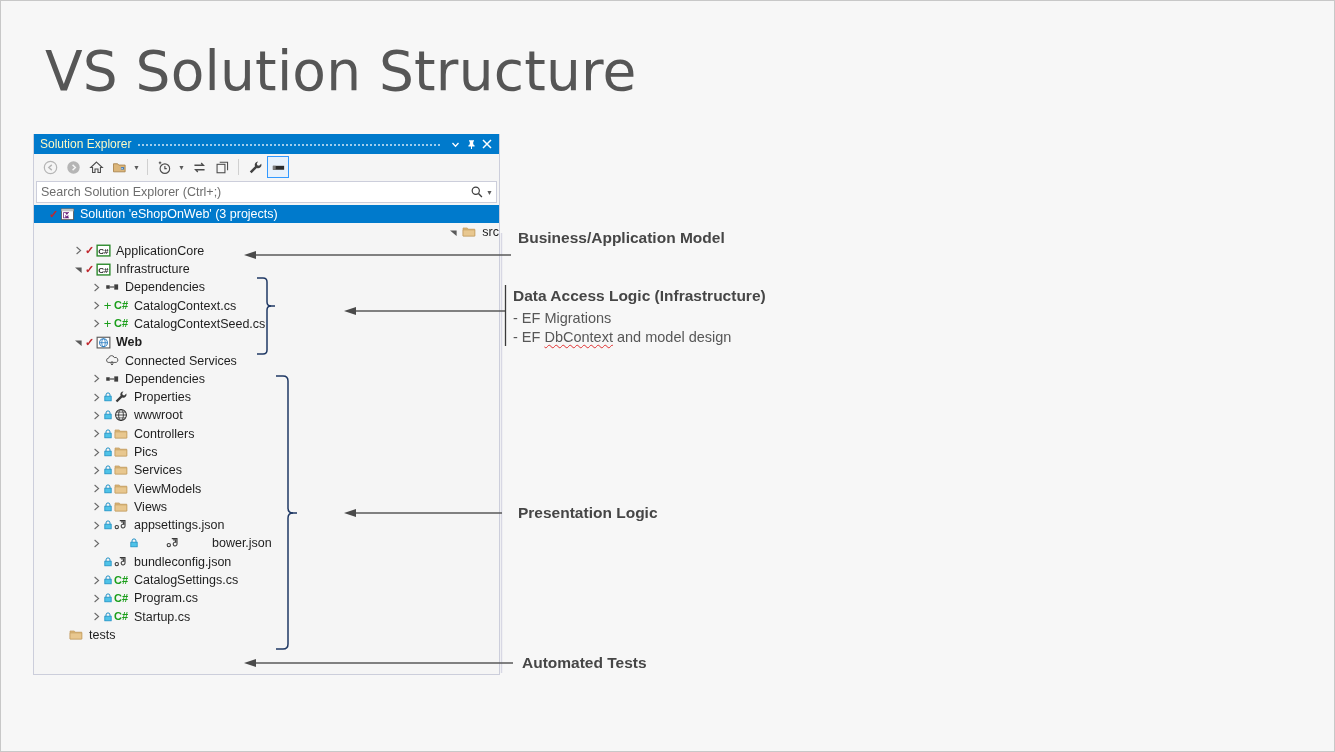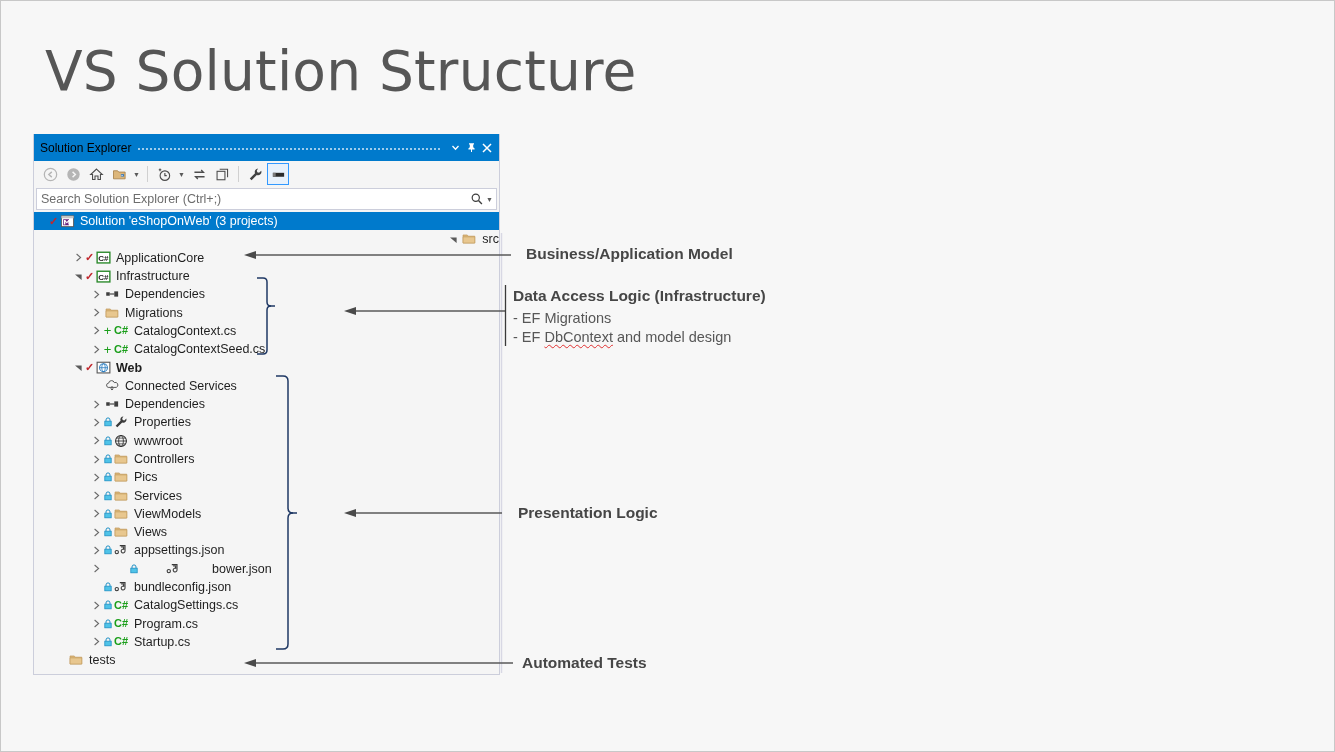--- a/index.html
+++ b/index.html
@@ -33,23 +33,23 @@
   #solution-explorer {
     position: absolute;
     left: 32px; top: 133px;
     width: 467px; height: 541px;
     background: #f5f5f5;
     border: 1px solid #cccedb;
     border-top: none;
     overflow: hidden;
   }
   .se-titlebar {
-    height: 27px;
+    height: 20px;
     background: #007acc;
-    color: #000000;
+    color: #fef9c3;
     display: flex;
     align-items: center;
     padding: 0 4px 0 6px;
     font-size: 12px;
   }
   .se-title-text { white-space: nowrap; }
   .se-title-dots {
     flex: 1;
     height: 20px;
     margin: 0 6px;
@@ -354,34 +354,20 @@
             </svg>
           </span>
           <span class="tw-label">Dependencies</span>
         </div>
         <div class="tree-row" style="padding-left: 56px;">
           <span class="tw-expander">
             <svg width="9" height="9" viewBox="0 0 9 9">
               <path d="M2.6 1 L6.6 4.5 L2.6 8" fill="none" stroke="#6a6a6a" stroke-width="1.1"></path>
             </svg>
           </span>
-          <span class="tw-icon">
-            <svg width="14" height="14" viewBox="0 0 16 16">
-              <path d="M1.2 3.4 H6 L7.2 4.8 H14.6 V12.6 H1.2 Z" fill="#dcb67a" stroke="#c19a5b" stroke-width="0.8"></path>
-              <path d="M1.2 5.6 H14.6 V12.6 H1.2 Z" fill="#e8c78f" stroke="#c19a5b" stroke-width="0.7"></path>
-            </svg>
-          </span>
-          <span class="tw-label">Migrations</span>
-        </div>
-        <div class="tree-row" style="padding-left: 56px;">
-          <span class="tw-expander">
-            <svg width="9" height="9" viewBox="0 0 9 9">
-              <path d="M2.6 1 L6.6 4.5 L2.6 8" fill="none" stroke="#6a6a6a" stroke-width="1.1"></path>
-            </svg>
-          </span>
           <span class="tw-plus">+</span>
           <span class="tw-icon">
             <span style="font-family:'Liberation Sans',sans-serif;font-size:11px;font-weight:bold;color:#1a9e1a;line-height:1;">C#</span>
           </span>
           <span class="tw-label">CatalogContext.cs</span>
         </div>
         <div class="tree-row" style="padding-left: 56px;">
           <span class="tw-expander">
             <svg width="9" height="9" viewBox="0 0 9 9">
               <path d="M2.6 1 L6.6 4.5 L2.6 8" fill="none" stroke="#6a6a6a" stroke-width="1.1"></path>
@@ -726,21 +712,21 @@
       <line x1="501" y1="512" x2="352" y2="512" stroke="#595959" stroke-width="1.3"></line>
       <path d="M343 512 L355 508 L355 516 Z" fill="#4a4a4a"></path>
     </g>
 
     <g>
       <line x1="512" y1="662" x2="252" y2="662" stroke="#595959" stroke-width="1.3"></line>
       <path d="M243 662 L255 658 L255 666 Z" fill="#4a4a4a"></path>
     </g>
   </svg>
 
-  <div class="anno" style="left:517px; top:244px;margin-left:8px;">
+  <div class="anno" style="left:517px; top:228px;">
     <div class="anno-head">Business/Application Model</div>
   </div>
 
   <div class="anno" style="left:512px; top:286px;">
     <div class="anno-head">Data Access Logic (Infrastructure)</div>
     <div class="anno-sub" style="margin-top:4px;">
       <span>- EF Migrations</span>
     </div>
     <div class="anno-sub">
       <span>- EF </span><span class="squiggle">DbContext</span><span> and model design</span>

